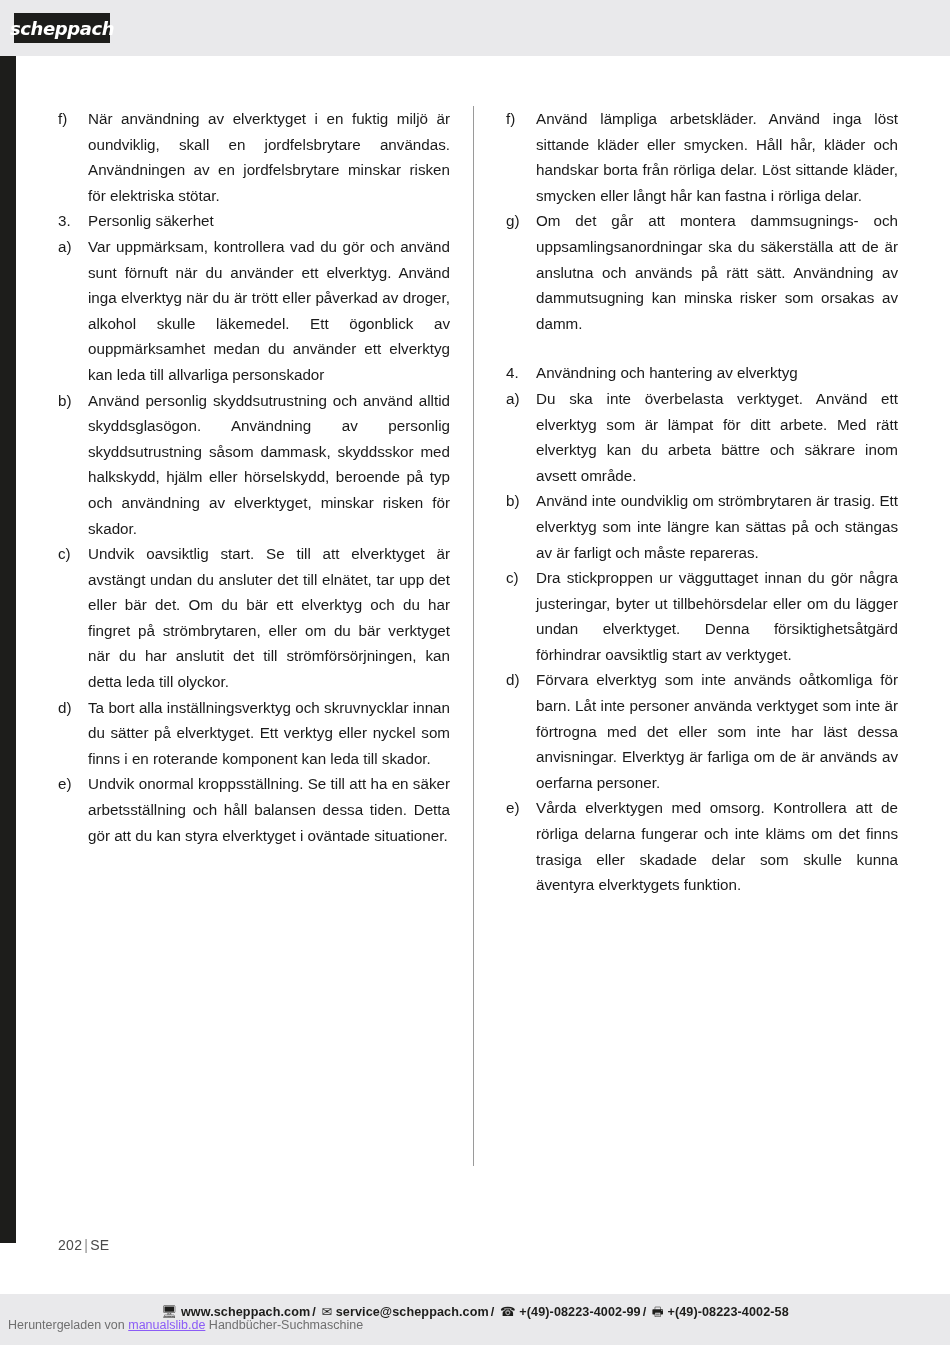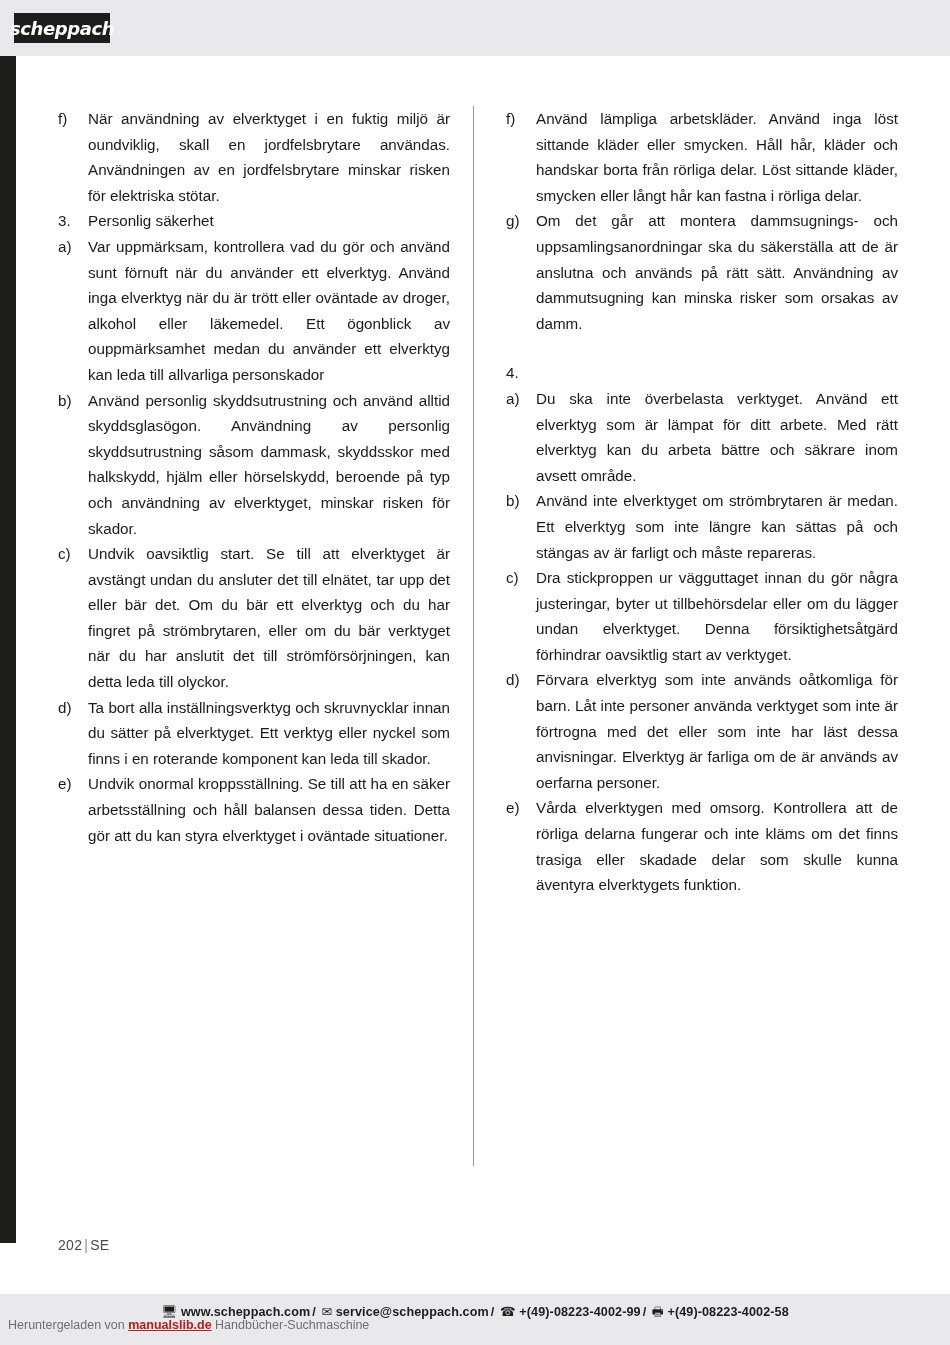--- a/index.html
+++ b/index.html
@@ -125,23 +125,22 @@
   .footer-line .sep { font-weight: bold; padding: 0 2px; }
   .glyph { font-family: "DejaVu Sans", sans-serif; font-weight: normal; }
   .watermark {
     position: absolute;
     left: 8px; top: 1318px;
     font-size: 12.5px;
     color: #6f6f6f;
     font-family: "Liberation Sans", sans-serif;
   }
   .watermark a {
-    color: #b91c1c;
+    color: #8b5cf6;
     text-decoration: underline;
-    font-weight: bold;
   }
 </style>
 </head>
 <body>
 
 <div class="page">
 
   <div class="header-band">
     <div class="logo-box">
       <span class="logo-text">scheppach</span>
@@ -160,21 +159,21 @@
         <div class="body">När användning av elverktyget i en fuktig miljö är oundviklig, skall en jordfelsbrytare användas. Användningen av en jordfelsbrytare minskar risken för elektriska stötar.</div>
       </div>
 
       <div class="heading">
         <div class="marker">3.</div>
         <div class="body">Personlig säkerhet</div>
       </div>
 
       <div class="item">
         <div class="marker">a)</div>
-        <div class="body">Var uppmärksam, kontrollera vad du gör och använd sunt förnuft när du använder ett elverktyg. Använd inga elverktyg när du är trött eller oväntade av droger, alkohol eller läkemedel. Ett ögonblick av ouppmärksamhet medan du använder ett elverktyg kan leda till allvarliga personskador</div>
+        <div class="body">Var uppmärksam, kontrollera vad du gör och använd sunt förnuft när du använder ett elverktyg. Använd inga elverktyg när du är trött eller påverkad av droger, alkohol skulle läkemedel. Ett ögonblick av ouppmärksamhet medan du använder ett elverktyg kan leda till allvarliga personskador</div>
       </div>
 
       <div class="item">
         <div class="marker">b)</div>
         <div class="body">Använd personlig skyddsutrustning och använd alltid skyddsglasögon. Användning av personlig skyddsutrustning såsom dammask, skyddsskor med halkskydd, hjälm eller hörselskydd, beroende på typ och användning av elverktyget, minskar risken för skador.</div>
       </div>
 
       <div class="item">
         <div class="marker">c)</div>
         <div class="body">Undvik oavsiktlig start. Se till att elverktyget är avstängt undan du ansluter det till elnätet, tar upp det eller bär det. Om du bär ett elverktyg och du har fingret på strömbrytaren, eller om du bär verktyget när du har anslutit det till strömförsörjningen, kan detta leda till olyckor.</div>
@@ -201,30 +200,31 @@
 
       <div class="item">
         <div class="marker">g)</div>
         <div class="body">Om det går att montera dammsugnings- och uppsamlingsanordningar ska du säkerställa att de är anslutna och används på rätt sätt. Användning av dammutsugning kan minska risker som orsakas av damm.</div>
       </div>
 
       <div class="gap"></div>
 
       <div class="heading">
         <div class="marker">4.</div>
+        <div class="body">Användning och hantering av elverktyg</div>
       </div>
 
       <div class="item">
         <div class="marker">a)</div>
         <div class="body">Du ska inte överbelasta verktyget. Använd ett elverktyg som är lämpat för ditt arbete. Med rätt elverktyg kan du arbeta bättre och säkrare inom avsett område.</div>
       </div>
 
       <div class="item">
         <div class="marker">b)</div>
-        <div class="body">Använd inte elverktyget om strömbrytaren är medan. Ett elverktyg som inte längre kan sättas på och stängas av är farligt och måste repareras.</div>
+        <div class="body">Använd inte oundviklig om strömbrytaren är trasig. Ett elverktyg som inte längre kan sättas på och stängas av är farligt och måste repareras.</div>
       </div>
 
       <div class="item">
         <div class="marker">c)</div>
         <div class="body">Dra stickproppen ur vägguttaget innan du gör några justeringar, byter ut tillbehörsdelar eller om du lägger undan elverktyget. Denna försiktighetsåtgärd förhindrar oavsiktlig start av verktyget.</div>
       </div>
 
       <div class="item">
         <div class="marker">d)</div>
         <div class="body">Förvara elverktyg som inte används oåtkomliga för barn. Låt inte personer använda verktyget som inte är förtrogna med det eller som inte har läst dessa anvisningar. Elverktyg är farliga om de är används av oerfarna personer.</div>

